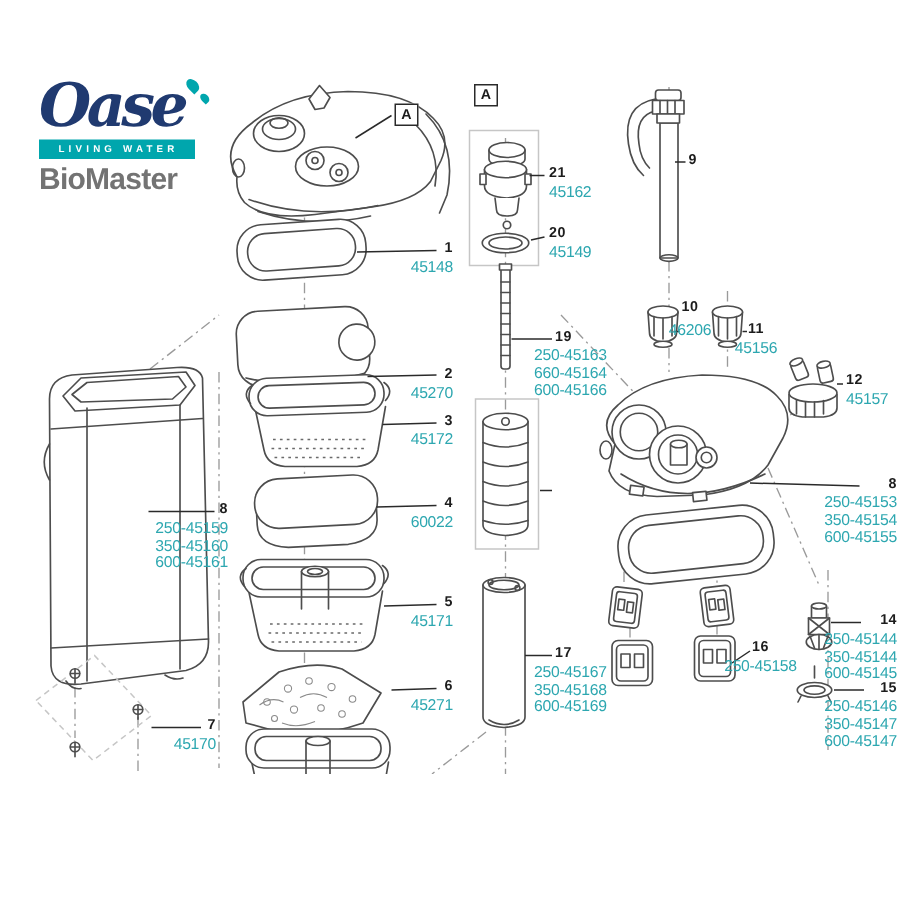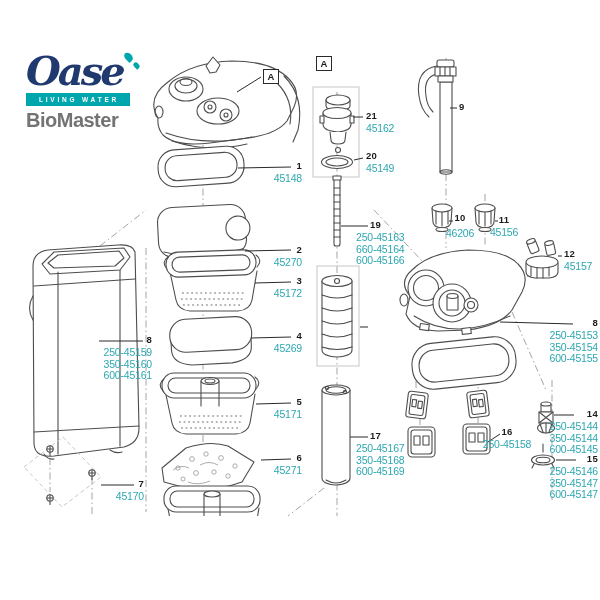--- a/index.html
+++ b/index.html
@@ -345,21 +345,21 @@
   <div class="plabel ra" style="left:246px;top:245px;width:56px;">
     <span class="co">2</span>
     <span class="pn">45270</span>
   </div>
   <div class="plabel ra" style="left:246px;top:276px;width:56px;">
     <span class="co">3</span>
     <span class="pn">45172</span>
   </div>
   <div class="plabel ra" style="left:246px;top:331px;width:56px;">
     <span class="co">4</span>
-    <span class="pn">45269</span>
+    <span class="pn">60022</span>
   </div>
   <div class="plabel ra" style="left:246px;top:397px;width:56px;">
     <span class="co">5</span>
     <span class="pn">45171</span>
   </div>
   <div class="plabel ra" style="left:246px;top:453px;width:56px;">
     <span class="co">6</span>
     <span class="pn">45271</span>
   </div>
   <div class="plabel ra" style="left:88px;top:479px;width:56px;">
@@ -368,21 +368,21 @@
   </div>
   <div class="plabel ra" style="left:90px;top:335px;width:62px;">
     <span class="co">8</span>
     <span class="pn">250-45159</span>
     <span class="pn">350-45160</span>
     <span class="pn">600-45161</span>
   </div>
   <div class="plabel la" style="left:459px;top:102px;width:24px;">
     <span class="co">9</span>
   </div>
-  <div class="plabel ca gap" style="left:442px;top:213px;width:36px;">
+  <div class="plabel ca gap" style="left:442px;top:200px;width:36px;">
     <span class="co">10</span>
     <span class="pn">46206</span>
   </div>
   <div class="plabel ca" style="left:486px;top:215px;width:36px;">
     <span class="co">11</span>
     <span class="pn">45156</span>
   </div>
   <div class="plabel la" style="left:564px;top:249px;width:36px;">
     <span class="co">12</span>
     <span class="pn">45157</span>

